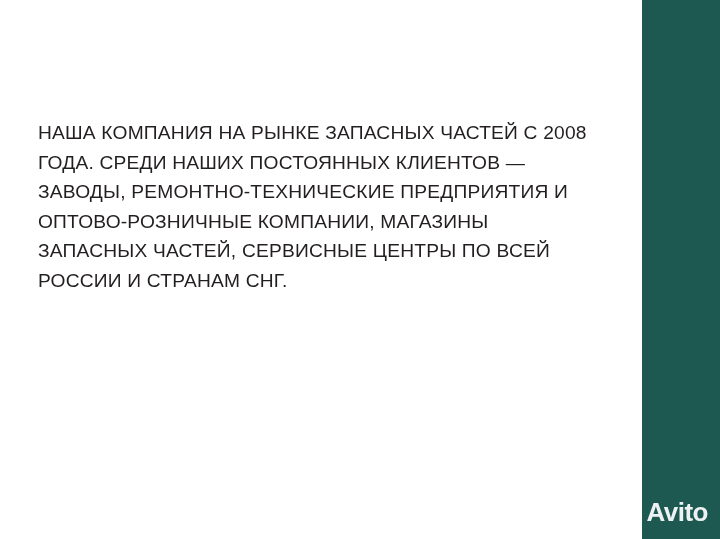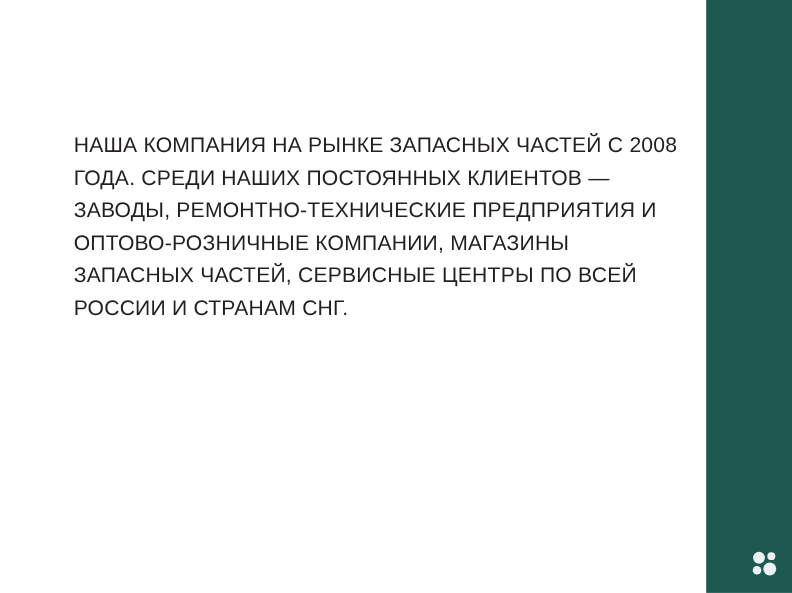--- a/index.html
+++ b/index.html
@@ -36,21 +36,20 @@
     right: 78px;
     width: 7px;
     height: 539px;
     background: #ffffff;
   }
   .content {
     position: absolute;
     left: 38px;
     top: 118px;
     width: 560px;
-    margin-left: 29px;
   }
   .para {
     color: #231f20;
     font-size: 19.2px;
     line-height: 29.6px;
     letter-spacing: 0.2px;
     text-transform: uppercase;
     margin: 0;
     font-weight: 400;
   }
@@ -96,15 +95,16 @@
 
   <div class="watermark">
     <span class="wm-mark">
       <svg width="26" height="26" viewBox="0 0 26 26" xmlns="http://www.w3.org/2000/svg">
         <circle cx="8" cy="8" r="5.4" fill="#ffffff"></circle>
         <circle cx="19.2" cy="6.6" r="3.6" fill="#ffffff"></circle>
         <circle cx="6.2" cy="19.4" r="3.9" fill="#ffffff"></circle>
         <circle cx="17.8" cy="18.2" r="5.9" fill="#ffffff"></circle>
       </svg>
     </span>
+    <span class="wm-text">Avito</span>
   </div>
 
 </div>
 
 </body></html>

